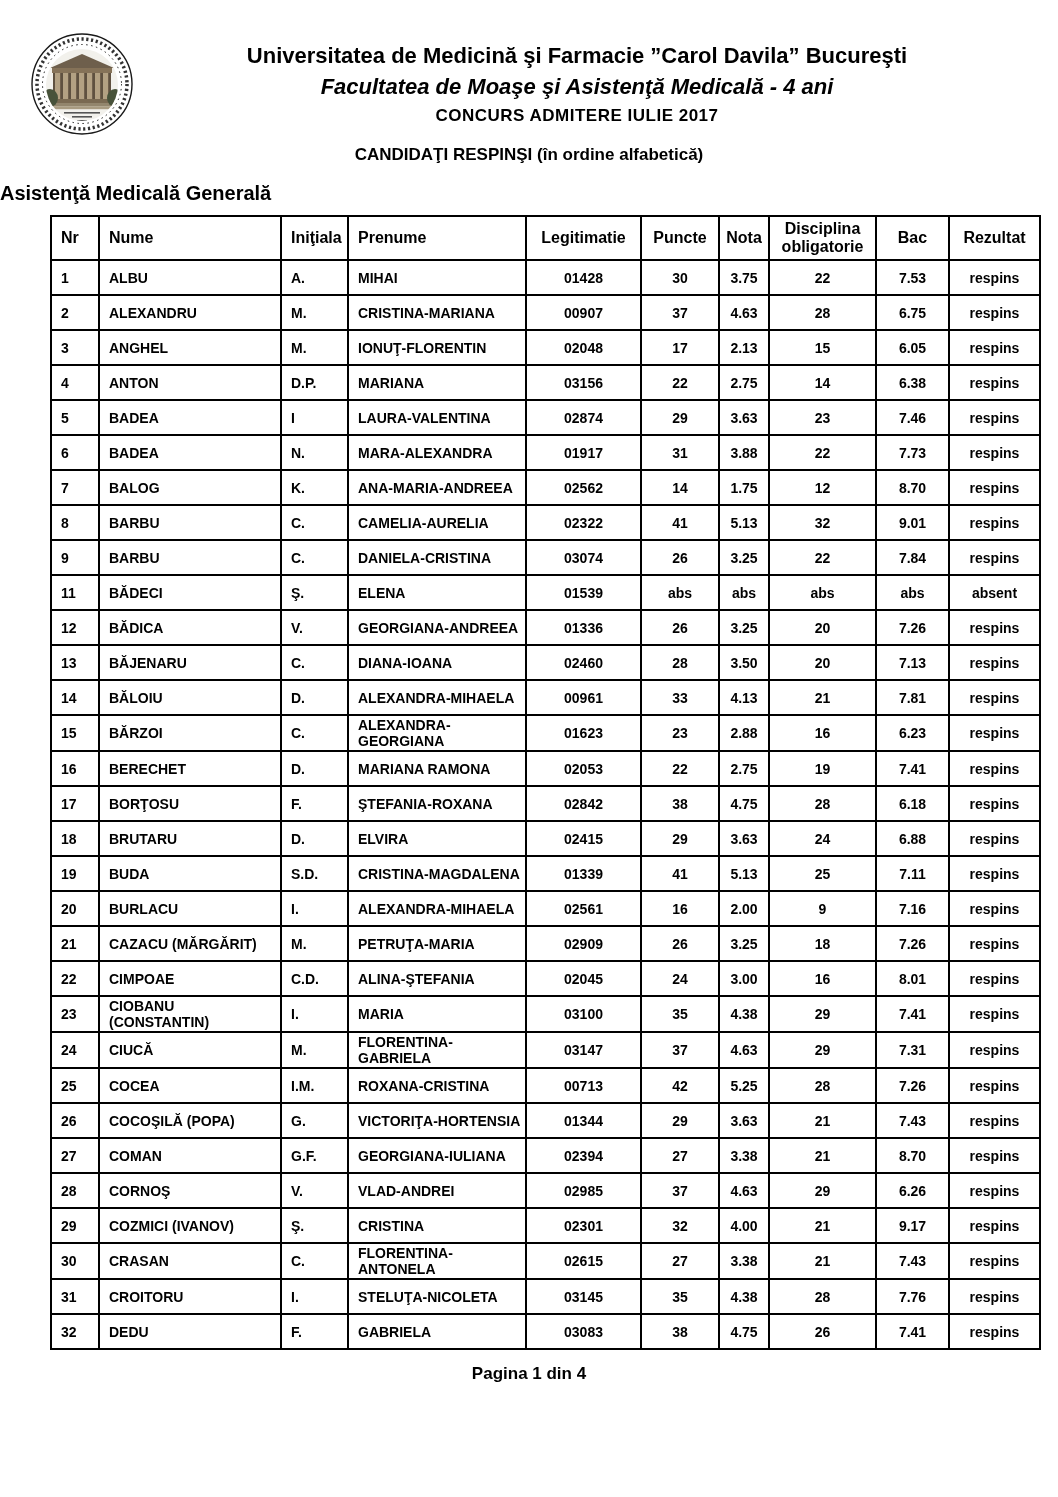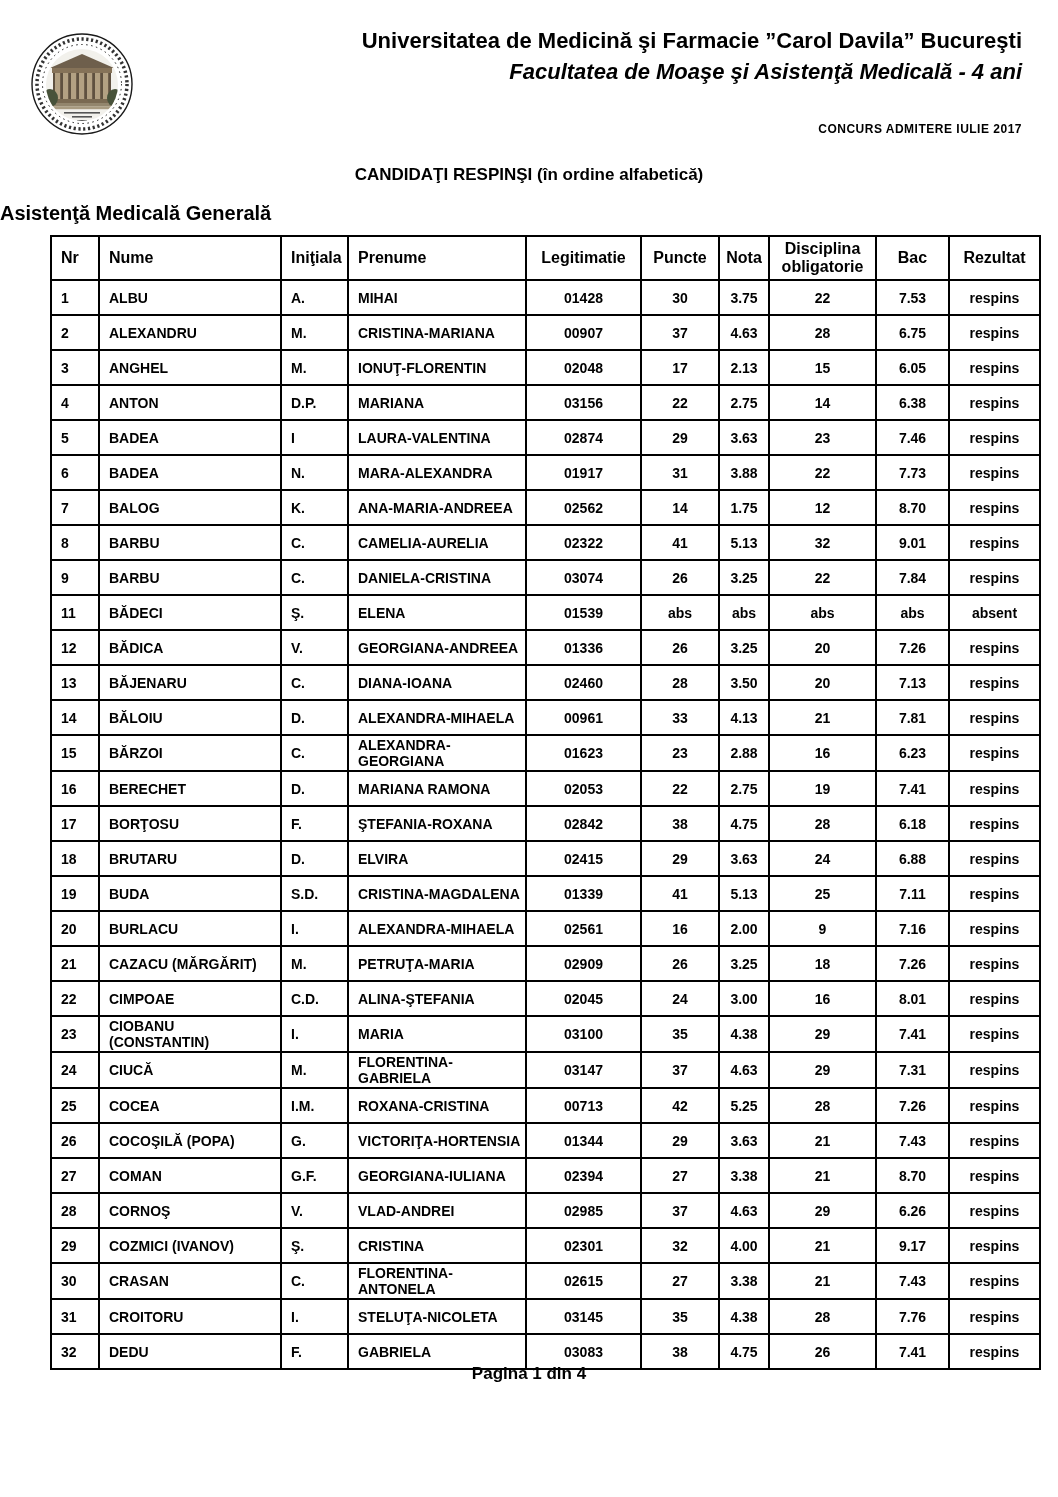--- a/index.html
+++ b/index.html
@@ -7,33 +7,33 @@
     width:1058px;height:1497px;
     font-family:"Liberation Sans","DejaVu Sans",sans-serif;
     color:#000;
     -webkit-font-smoothing:antialiased;
   }
   .page{position:relative;width:1058px;height:1497px;background:#fff;overflow:hidden;}
 
   .logo{position:absolute;left:26px;top:28px;width:112px;height:112px;}
 
   .header-block{
-    padding-top:25px;
+    padding-top:40px;
     margin-left:132px;
     margin-right:36px;
-    text-align:right;
+    text-align:center;
     font-weight:bold;
   }
   .h-line1{font-size:22px;line-height:31px;}
   .h-line2{font-size:22px;line-height:31px;font-style:italic;}
-  .h-line3{font-size:12px;line-height:28px;letter-spacing:.5px;margin-top:28px;}
+  .h-line3{font-size:17px;line-height:28px;letter-spacing:.5px;}
 
   .list-title{
     width:1058px;text-align:center;font-weight:bold;
-    font-size:17px;line-height:24px;margin-top:20px;
+    font-size:17px;line-height:24px;margin-top:13px;
   }
   .program-title{
     margin-right:36px;
     font-size:20px;font-weight:bold;line-height:26px;
     margin-top:13px;margin-bottom:9px;
   }
 
   table.results{
     margin-left:50px;
     width:989px;

